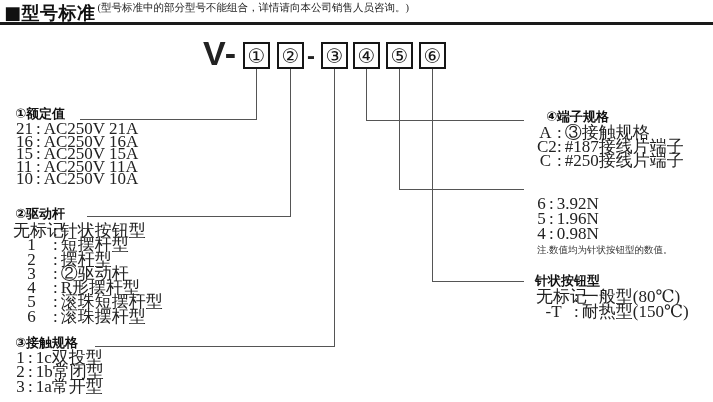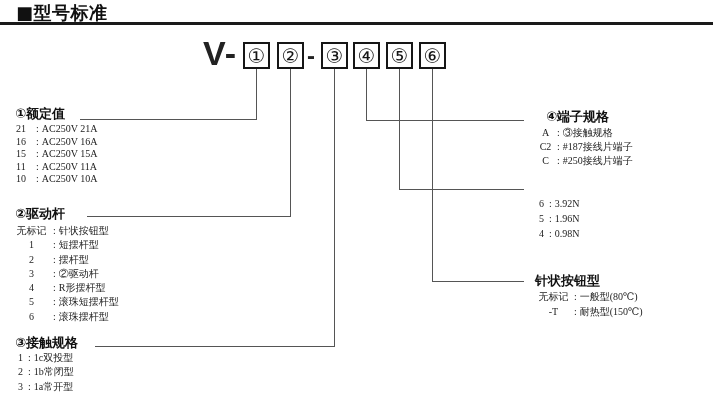--- a/index.html
+++ b/index.html
@@ -1,59 +1,60 @@
 <!DOCTYPE html>
 <html><head>
 <meta charset="utf-8">
 <style>
   html,body{margin:0;padding:0;background:#fff;}
   #canvas{
     position:relative;width:713px;height:402px;background:#fff;overflow:hidden;
     font-family:"Liberation Serif","DejaVu Serif",serif;color:#1c1c1c;
   }
   
-  .hdr{position:absolute;left:4px;top:1px;display:flex;align-items:flex-start;white-space:nowrap;margin-left:12px;}
+  .hdr{position:absolute;left:4px;top:1px;display:flex;align-items:flex-start;white-space:nowrap;}
   .hdr-title{font-family:"DejaVu Sans","Liberation Sans",sans-serif;font-weight:bold;font-size:18px;letter-spacing:0.5px;color:#111;}
   .hdr-note{font-size:10.5px;margin-left:2px;color:#222;}
   .hdr-rule{position:absolute;left:0;top:22px;width:713px;height:3px;background:#1a1a1a;}
   
   .model-prefix{position:absolute;left:203px;top:38px;font-family:"Liberation Sans","DejaVu Sans",sans-serif;
     font-weight:bold;font-size:34px;line-height:30px;color:#222;letter-spacing:1px;}
   .mbox{position:absolute;top:42px;width:27px;height:27px;box-sizing:border-box;border:2px solid #161616;
     display:flex;align-items:center;justify-content:center;background:#fff;
     font-family:"DejaVu Sans",sans-serif;font-size:20px;line-height:20px;color:#161616;}
   .mdash{position:absolute;left:305px;top:42px;width:12px;height:27px;display:flex;align-items:center;justify-content:center;
     font-family:"Liberation Sans",sans-serif;font-weight:bold;font-size:24px;color:#222;}
   
   .conn{position:absolute;border:0 solid #555;}
   .conn.l{border-right-width:1px;border-bottom-width:1px;}   
   .conn.r{border-left-width:1px;border-bottom-width:1px;}    
   
   .sec-h{position:absolute;font-family:"DejaVu Sans","Liberation Sans",sans-serif;font-weight:bold;
     font-size:13px;line-height:14px;color:#111;white-space:nowrap;}
-  .items{position:absolute;font-size:10px;color:#222;white-space:nowrap;}
+  .items{position:absolute;font-size:17px;color:#222;white-space:nowrap;}
   .row{display:flex;align-items:baseline;}
   .lbl{display:inline-block;}
   .sep{display:inline-block;padding:0 3px;}
   
   .i1 .row{line-height:12.6px;} .i1 .lbl{width:17px;}
   .i2 .row{line-height:14.3px;} .i2 .lbl{width:37px;text-align:center;}
   .i3 .row{line-height:14.3px;} .i3 .lbl{width:9px;text-align:center;}
   .i4 .row{line-height:14px;}   .i4 .lbl{width:17px;text-align:center;}
   .i5 .row{line-height:15.2px;} .i5 .lbl{width:9px;text-align:center;}
   .i6 .row{line-height:15px;}   .i6 .lbl{width:35px;text-align:center;}
   .note{position:absolute;font-size:9.5px;color:#333;white-space:nowrap;}
 </style>
 </head>
 <body>
 
 <div id="canvas">
 
   <div class="hdr">
     <span class="hdr-title">■型号标准</span>
+    <span class="hdr-note">(型号标准中的部分型号不能组合，详情请向本公司销售人员咨询。)</span>
   </div>
   <div class="hdr-rule"></div>
 
   <div class="model-prefix">V-</div>
   <div class="mbox" style="left:243px">
       <span>①</span>
     </div>
   <div class="mbox" style="left:277px">
       <span>②</span>
     </div>
@@ -194,20 +195,21 @@
         <span class="lbl">5</span>
         <span class="sep">:</span>
         <span>1.96N</span>
       </div>
     <div class="row">
         <span class="lbl">4</span>
         <span class="sep">:</span>
         <span>0.98N</span>
       </div>
   </div>
+  <div class="note" style="left:537px;top:244px">注.数值均为针状按钮型的数值。</div>
 
   <div class="sec-h" style="left:535px;top:274px">针状按钮型</div>
   <div class="items i6" style="left:536px;top:289px">
     <div class="row">
         <span class="lbl">无标记</span>
         <span class="sep">:</span>
         <span>一般型(80℃)</span>
       </div>
     <div class="row">
         <span class="lbl">-T</span>

